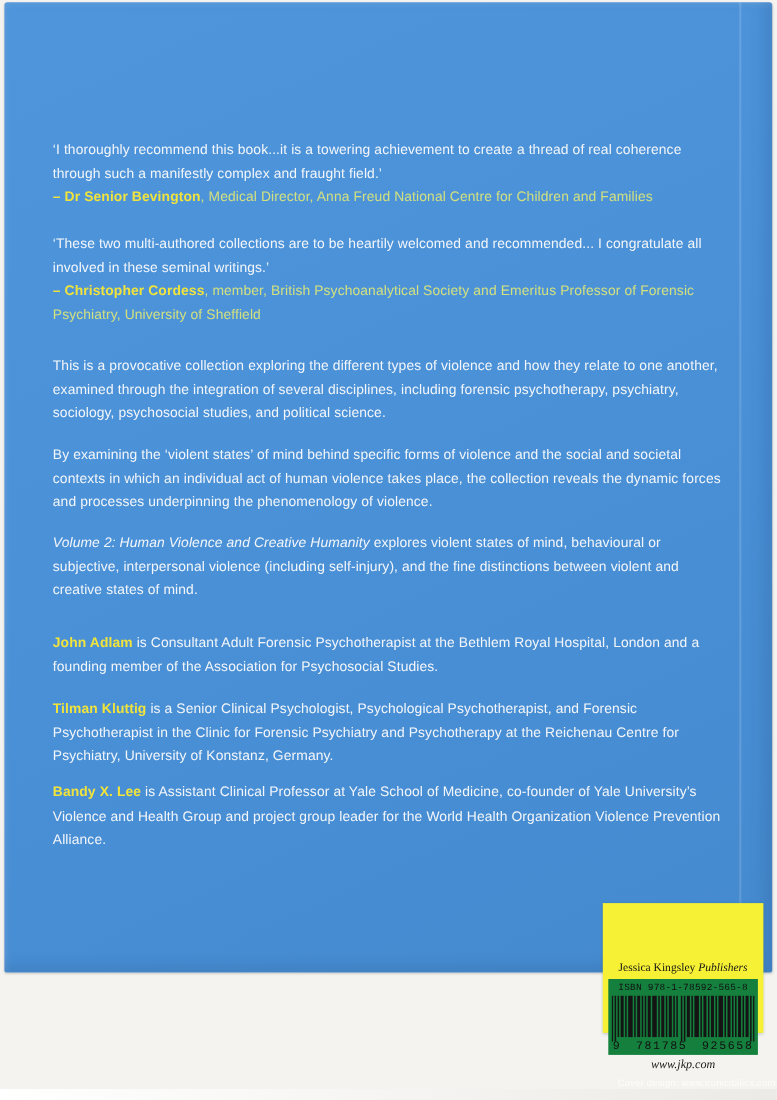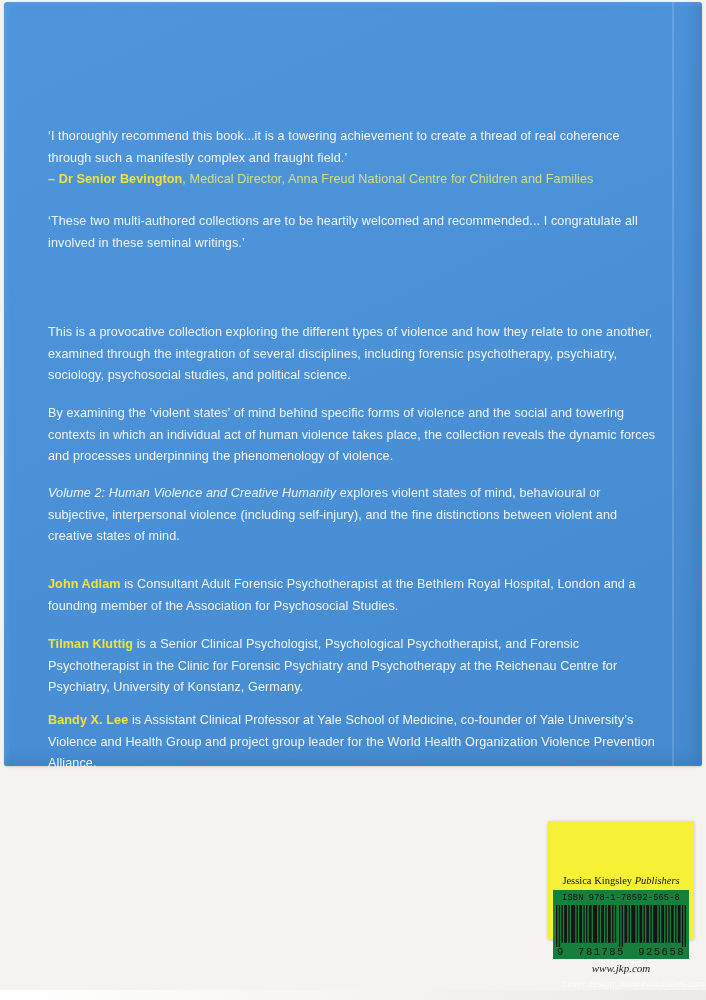--- a/index.html
+++ b/index.html
@@ -2,21 +2,21 @@
 <html><head>
 <meta charset="utf-8">
 <style>
   html,body{margin:0;padding:0;}
   body{
     width:706px;height:1000px;position:relative;overflow:hidden;
     background:#f4f3ef;
     font-family:"Liberation Sans", sans-serif;
   }
   .book{
-    position:absolute;left:4px;top:2px;width:698px;height:764px;
+    position:absolute;left:4px;top:2px;width:698px;height:882px;
     background:linear-gradient(155deg,#4e95dc 0%,#4a91d8 45%,#458acf 100%);
     border-radius:3px 3px 2px 2px;
     box-shadow:inset -7px -5px 14px rgba(25,55,95,.16),
                inset 2px 2px 6px rgba(255,255,255,.12),
                0 1px 2px rgba(0,0,0,.15);
   }
   .crease{
     position:absolute;left:668px;top:0;width:2px;height:100%;
     background:rgba(255,255,255,.14);pointer-events:none;
   }
@@ -76,28 +76,29 @@
 <div class="book">
   <div class="crease"></div>
 
   <section class="tblock q1">
     <p><span>‘I thoroughly recommend this book...it is a towering achievement to create a thread of real coherence through such a manifestly complex and fraught field.’</span></p>
     <p><span class="attr-name">– Dr Senior Bevington</span><span class="attr-detail">, Medical Director, Anna Freud National Centre for Children and Families</span></p>
   </section>
 
   <section class="tblock q2">
     <p><span>‘These two multi-authored collections are to be heartily welcomed and recommended... I congratulate all involved in these seminal writings.’</span></p>
+    <p><span class="attr-name">– Christopher Cordess</span><span class="attr-detail">, member, British Psychoanalytical Society and Emeritus Professor of Forensic Psychiatry, University of Sheffield</span></p>
   </section>
 
   <section class="tblock p1">
     <p>This is a provocative collection exploring the different types of violence and how they relate to one another, examined through the integration of several disciplines, including forensic psychotherapy, psychiatry, sociology, psychosocial studies, and political science.</p>
   </section>
 
   <section class="tblock p2">
-    <p>By examining the ‘violent states’ of mind behind specific forms of violence and the social and towering contexts in which an individual act of human violence takes place, the collection reveals the dynamic forces and processes underpinning the phenomenology of violence.</p>
+    <p>By examining the ‘violent states’ of mind behind specific forms of violence and the social and societal contexts in which an individual act of human violence takes place, the collection reveals the dynamic forces and processes underpinning the phenomenology of violence.</p>
   </section>
 
   <section class="tblock p3">
     <p><span class="vol-title">Volume 2: Human Violence and Creative Humanity</span><span> explores violent states of mind, behavioural or subjective, interpersonal violence (including self-injury), and the fine distinctions between violent and creative states of mind.</span></p>
   </section>
 
   <section class="tblock b1">
     <p><span class="author-name">John Adlam</span><span> is Consultant Adult Forensic Psychotherapist at the Bethlem Royal Hospital, London and a founding member of the Association for Psychosocial Studies.</span></p>
   </section>
 

